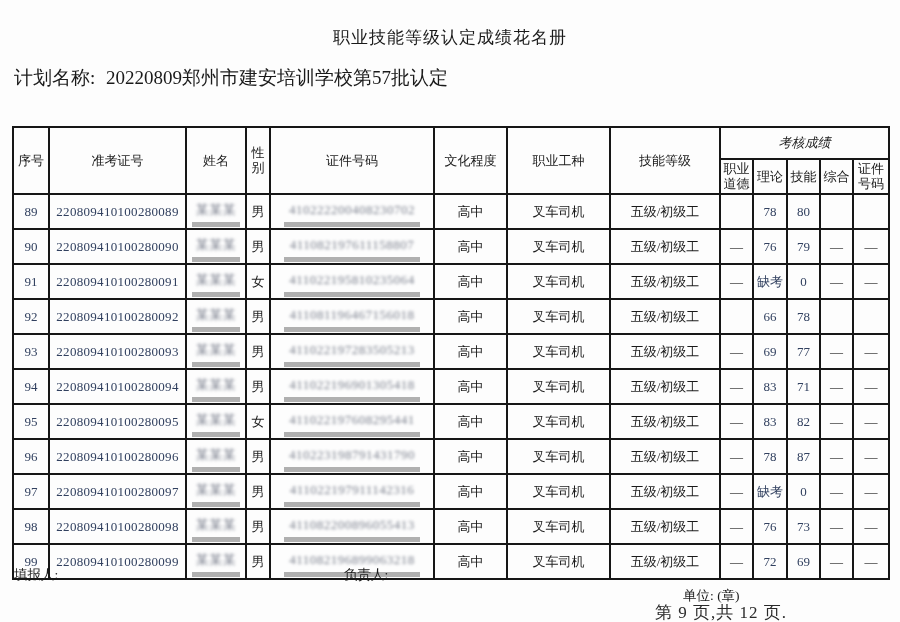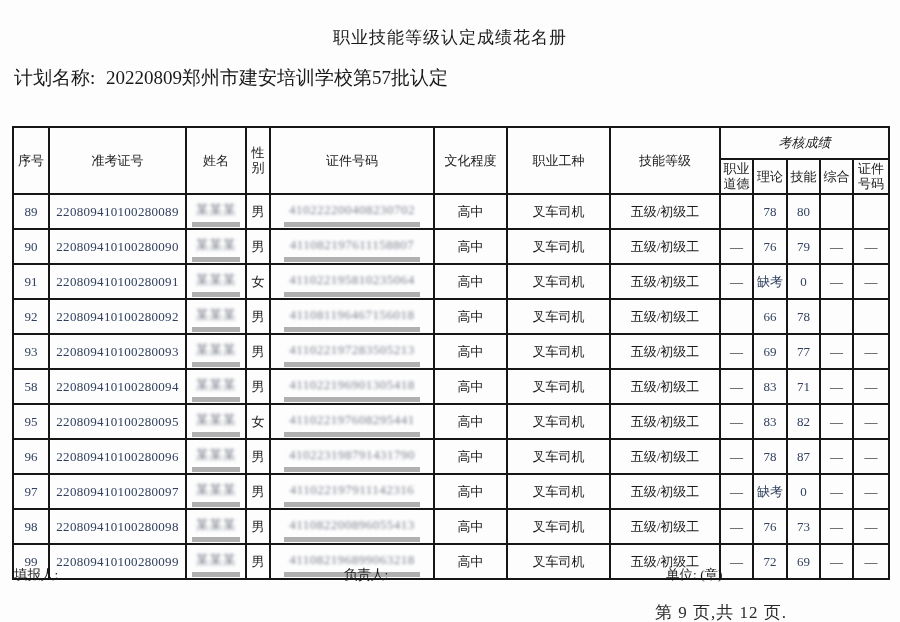--- a/index.html
+++ b/index.html
@@ -80,21 +80,21 @@
   .signatures {
     position: absolute;
     top: 566px; left: 0;
     width: 100%;
     height: 20px;
     font-size: 13.5px;
   }
   .signatures .sig { position: absolute; top: 0; }
   .sig.filler  { left: 14px; }
   .sig.manager { left: 344px; }
-  .sig.unit    { left: 666px; }
+  .sig.unit    { left: 683px; margin-top: 21px; }
   .page-info {
     position: absolute;
     top: 601px; left: 655px;
     font-size: 17px;
     color: #2a2a2a;
     letter-spacing: 1px;
   }
 </style>
 </head>
 <body>
@@ -219,21 +219,21 @@
           <td data-name="cell-education">高中</td>
           <td data-name="cell-occupation">叉车司机</td>
           <td data-name="cell-level">五级/初级工</td>
           <td data-name="cell-score-ethics">—</td>
           <td data-name="cell-score-theory">69</td>
           <td data-name="cell-score-skill">77</td>
           <td data-name="cell-score-comprehensive">—</td>
           <td data-name="cell-score-work">—</td>
         </tr>
         <tr data-name="table-row">
-          <td data-name="cell-no">58</td>
+          <td data-name="cell-no">94</td>
           <td data-name="cell-ticket">220809410100280094</td>
           <td data-name="cell-name" class="masked"><span class="blurred" data-name="cell-name-redacted-text">某某某</span><div class="redact-bar" data-name="redaction-bar"></div></td>
           <td data-name="cell-gender">男</td>
           <td data-name="cell-id" class="masked"><span class="blurred" data-name="cell-id-redacted-text">411022196901305418</span><div class="redact-bar" data-name="redaction-bar"></div></td>
           <td data-name="cell-education">高中</td>
           <td data-name="cell-occupation">叉车司机</td>
           <td data-name="cell-level">五级/初级工</td>
           <td data-name="cell-score-ethics">—</td>
           <td data-name="cell-score-theory">83</td>
           <td data-name="cell-score-skill">71</td>

